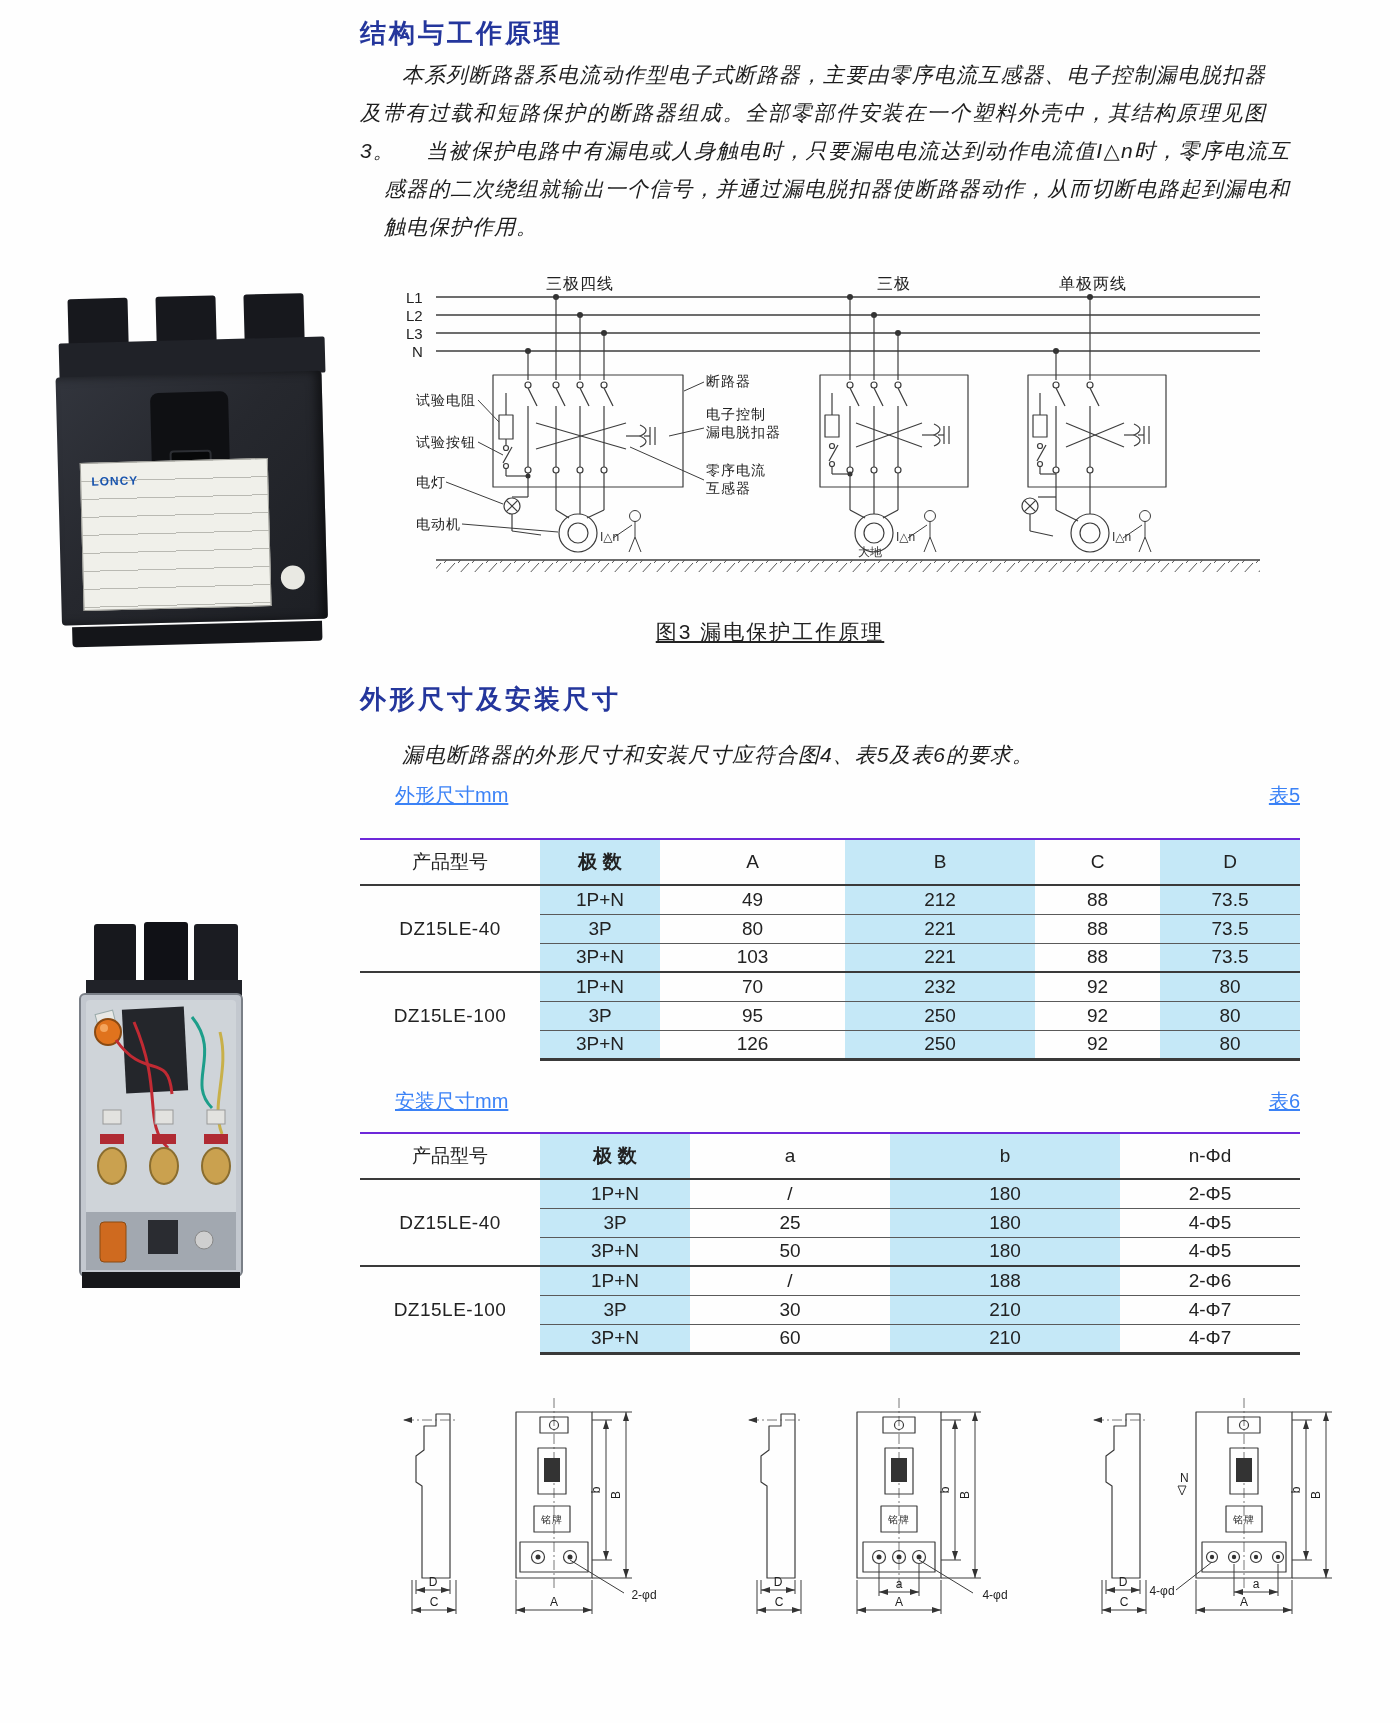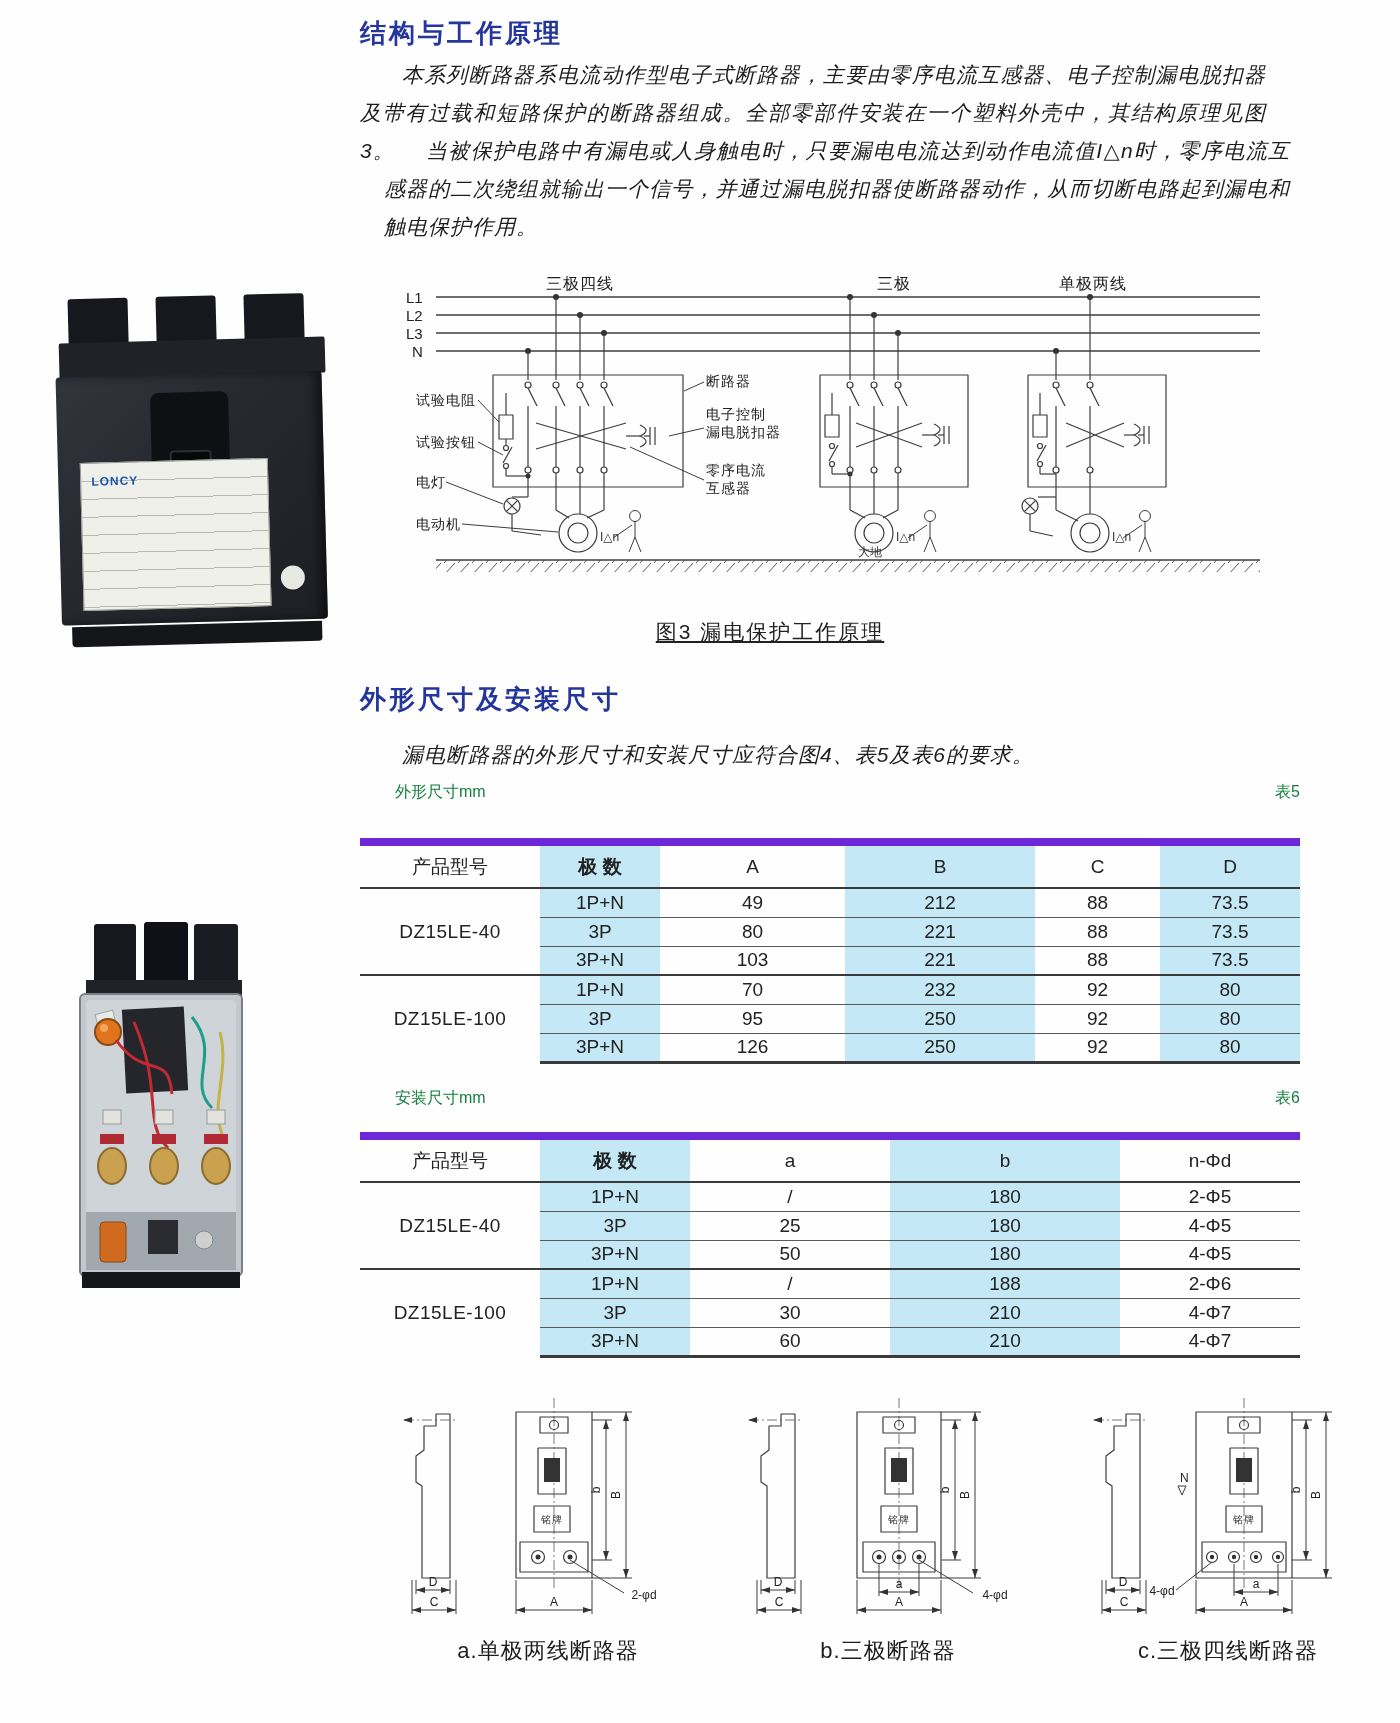--- a/index.html
+++ b/index.html
@@ -6,26 +6,26 @@
   html,body { background:#ffffff; }
   body { font-family:"Liberation Sans","DejaVu Sans",sans-serif; color:#1e1e1e; }
   .page { position:relative; width:1400px; height:1723px; background:#fefefe; overflow:hidden; }
 
   .h-blue { position:absolute; left:360px; color:#24369c; font-size:26px; font-weight:bold; letter-spacing:3px; }
   .para { position:absolute; left:360px; width:906px; font-size:21px; line-height:38px; text-align:justify; text-indent:2em; letter-spacing:1px; color:#1d1d1d;font-style:italic; }
 
   .fig3-wrap { position:absolute; left:388px; top:275px; width:880px; height:310px; }
   .fig-caption { position:absolute; font-size:21px; color:#222; text-align:center; letter-spacing:2px; }
 
-  .tag-row { position:absolute; left:360px; width:940px; display:flex; justify-content:space-between; font-size:16px; color:#15803d; }
+  .tag-row { position:absolute; left:360px; width:940px; display:flex; justify-content:space-between; font-size:20px; color:#3b82f6;text-decoration:underline; }
   .tag-row .t-left { padding-left:35px; }
 
   table.dim-table { position:absolute; left:360px; width:940px; border-collapse:collapse; table-layout:fixed; font-size:19px; color:#222; }
   .dim-table th, .dim-table td { text-align:center; padding:0; height:29px; font-weight:normal; }
-  .dim-table thead th { height:46px; border-top:8px solid #6d28d9; border-bottom:2px solid #3a3a3a; }
+  .dim-table thead th { height:46px; border-top:2px solid #6d28d9; border-bottom:2px solid #3a3a3a; }
   .dim-table thead th.b { font-weight:bold; }
   .dim-table .hl { background:#c5e8f7; }
   .dim-table tr.inner td:not(.model) { border-top:1px solid #5a5a5a; }
   .dim-table tr.blk td { border-top:2px solid #3a3a3a; }
   .dim-table tr.last td { border-bottom:3px solid #3a3a3a; }
   .dim-table td.model { letter-spacing:0.5px; }
 
   .fig4-wrap { position:absolute; left:388px; top:1390px; width:1000px; display:flex; justify-content:space-between; }
   .fig4-captions { position:absolute; left:388px; top:1636px; width:1000px; display:flex; justify-content:space-between; font-size:22px; color:#1d1d1d; }
   .fig4-captions div { width:320px; text-align:center; letter-spacing:1px; }
@@ -616,19 +616,14 @@
       <text class="dt" x="178" y="198" text-anchor="middle">a</text>
       <line class="thin" x1="118" y1="190" x2="118" y2="224"></line>
         <line class="thin" x1="214" y1="190" x2="214" y2="224"></line>
       <line class="thin" x1="118" y1="220" x2="214" y2="220" marker-start="url(#mA)" marker-end="url(#mA)"></line>
       <text class="dt" x="166" y="216" text-anchor="middle">A</text>
       <line class="thin" x1="134" y1="172" x2="98" y2="200"></line>
       <text class="dt" x="84" y="205" text-anchor="middle">4-φd</text>
     </svg>
   </div>
 
-  <div class="fig4-captions">
-    <div>a.单极两线断路器</div>
-    <div>b.三极断路器</div>
-    <div>c.三极四线断路器</div>
-  </div>
 
 </div>
 
 </body></html>

